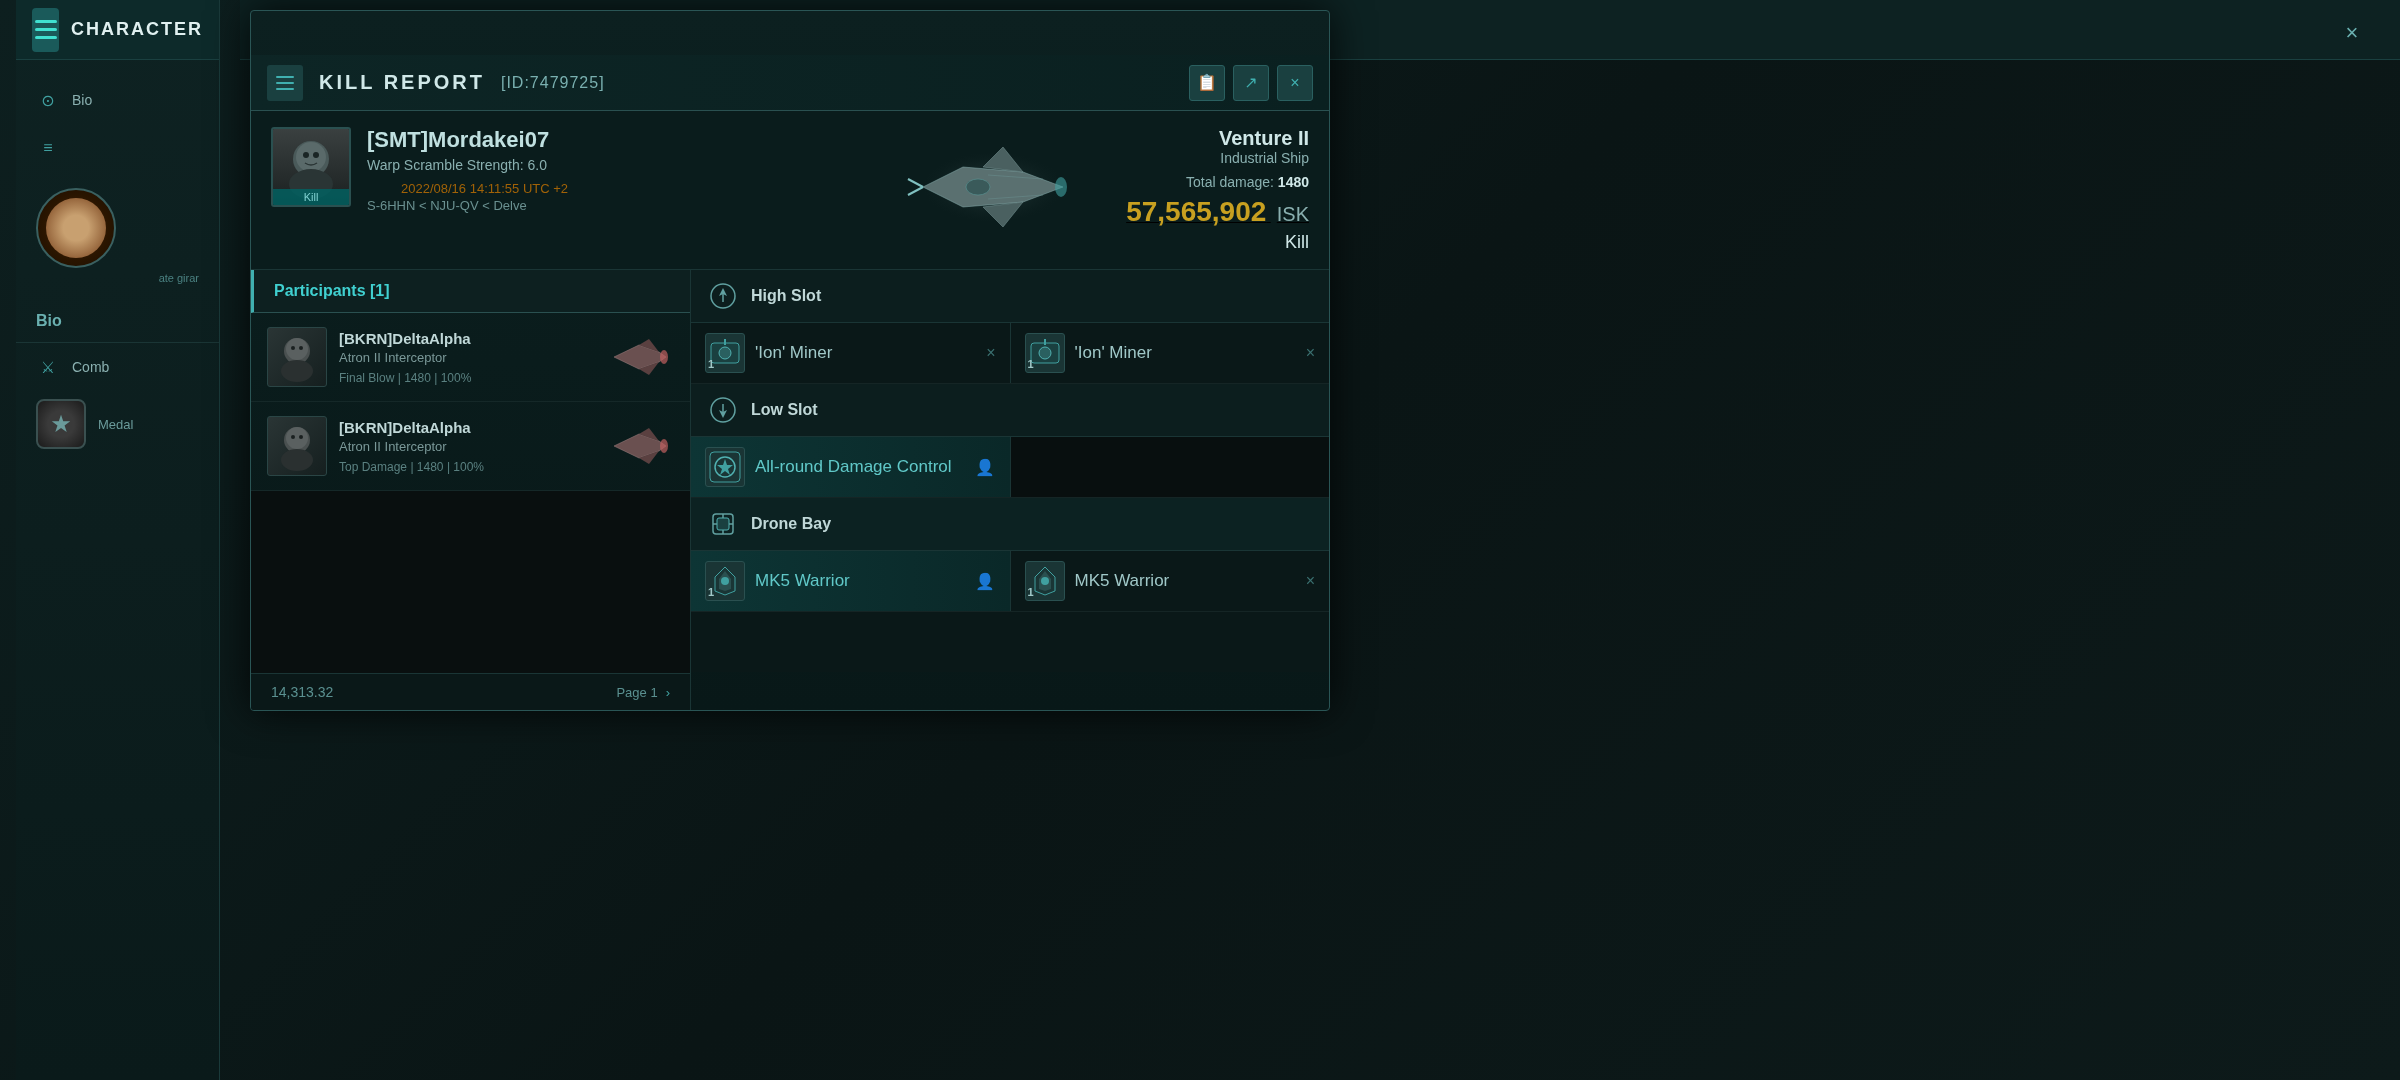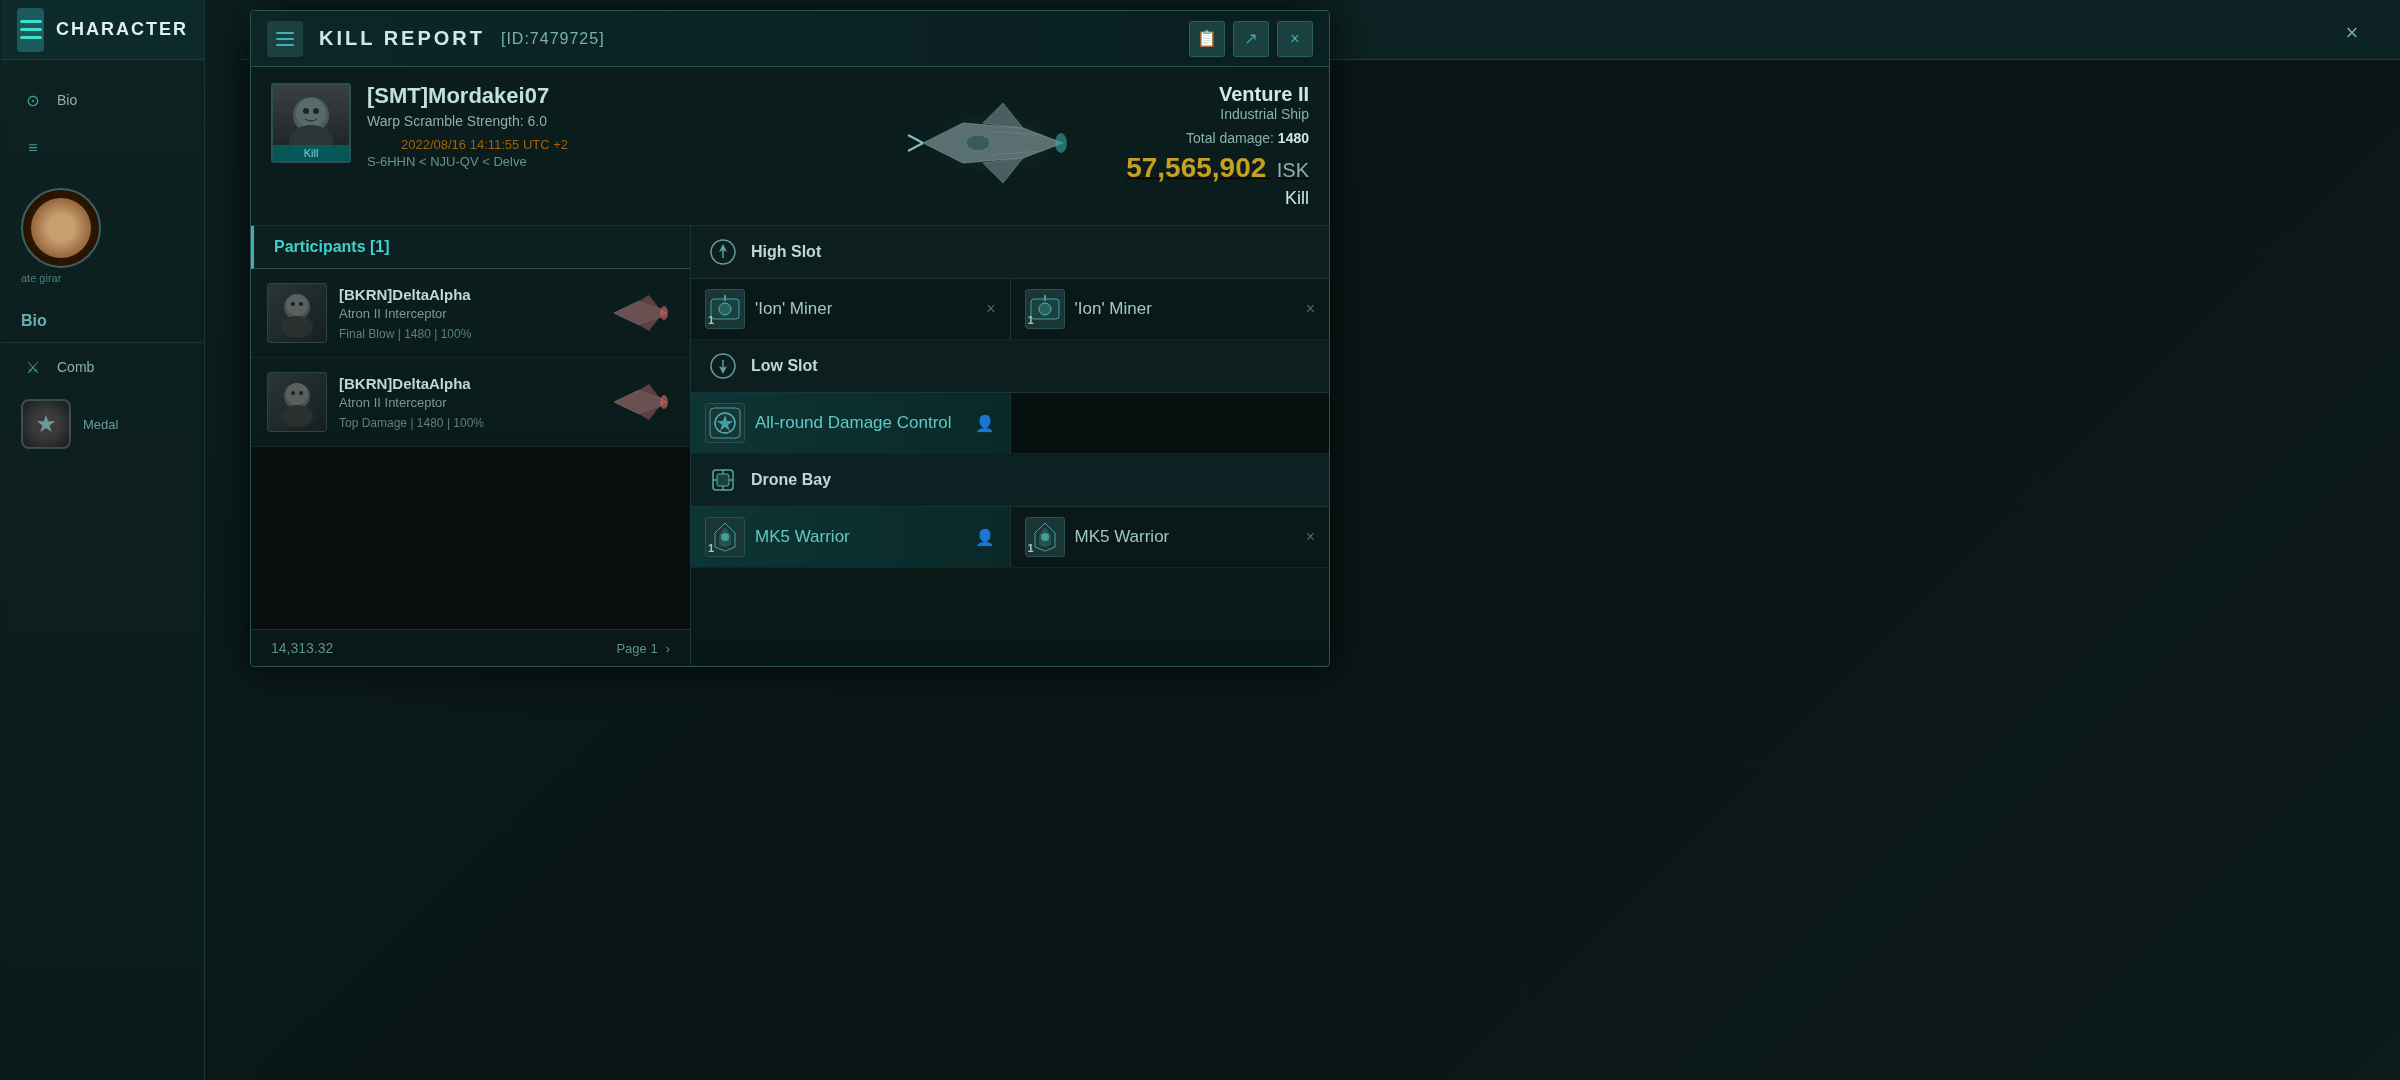--- a/index.html
+++ b/index.html
@@ -15,21 +15,21 @@
     
     .bg-layer {
       position: absolute;
       inset: 0;
       background: linear-gradient(135deg, #0d1f1f 0%, #0a1515 50%, #0d1a1a 100%);
     }
 
     
     .sidebar {
       position: absolute;
-      left: 1px;
+      left: 16px;
       top: 0;
       width: 204px;
       height: 100%;
       background: linear-gradient(180deg, #0e2222 0%, #0a1a1a 100%);
       border-right: 1px solid #1a3a3a;
     }
 
     .sidebar-header {
       display: flex;
       align-items: center;
@@ -101,20 +101,21 @@
 
     .bio-label {
       color: #6ab0b0;
       font-size: 16px;
       font-weight: 600;
     }
 
     .avatar-area {
       margin: 16px 20px;
       position: relative;
+      text-align: right;
     }
 
     .avatar-circle {
       width: 80px;
       height: 80px;
       border-radius: 50%;
       background: radial-gradient(circle, #5a3010 0%, #2a1500 60%, #1a0d00 100%);
       border: 2px solid #3a6060;
       display: flex;
       align-items: center;
@@ -210,20 +211,21 @@
     }
 
     .panel-header {
       display: flex;
       align-items: center;
       background: linear-gradient(90deg, #0d2525 0%, #0a2020 100%);
       padding: 0 16px;
       height: 56px;
       border-bottom: 1px solid #2a5050;
       gap: 16px;
+      margin-top: 44px;
     }
 
     .panel-menu-btn {
       width: 36px;
       height: 36px;
       background: #1a4040;
       border: none;
       border-radius: 3px;
       display: flex;
       flex-direction: column;

